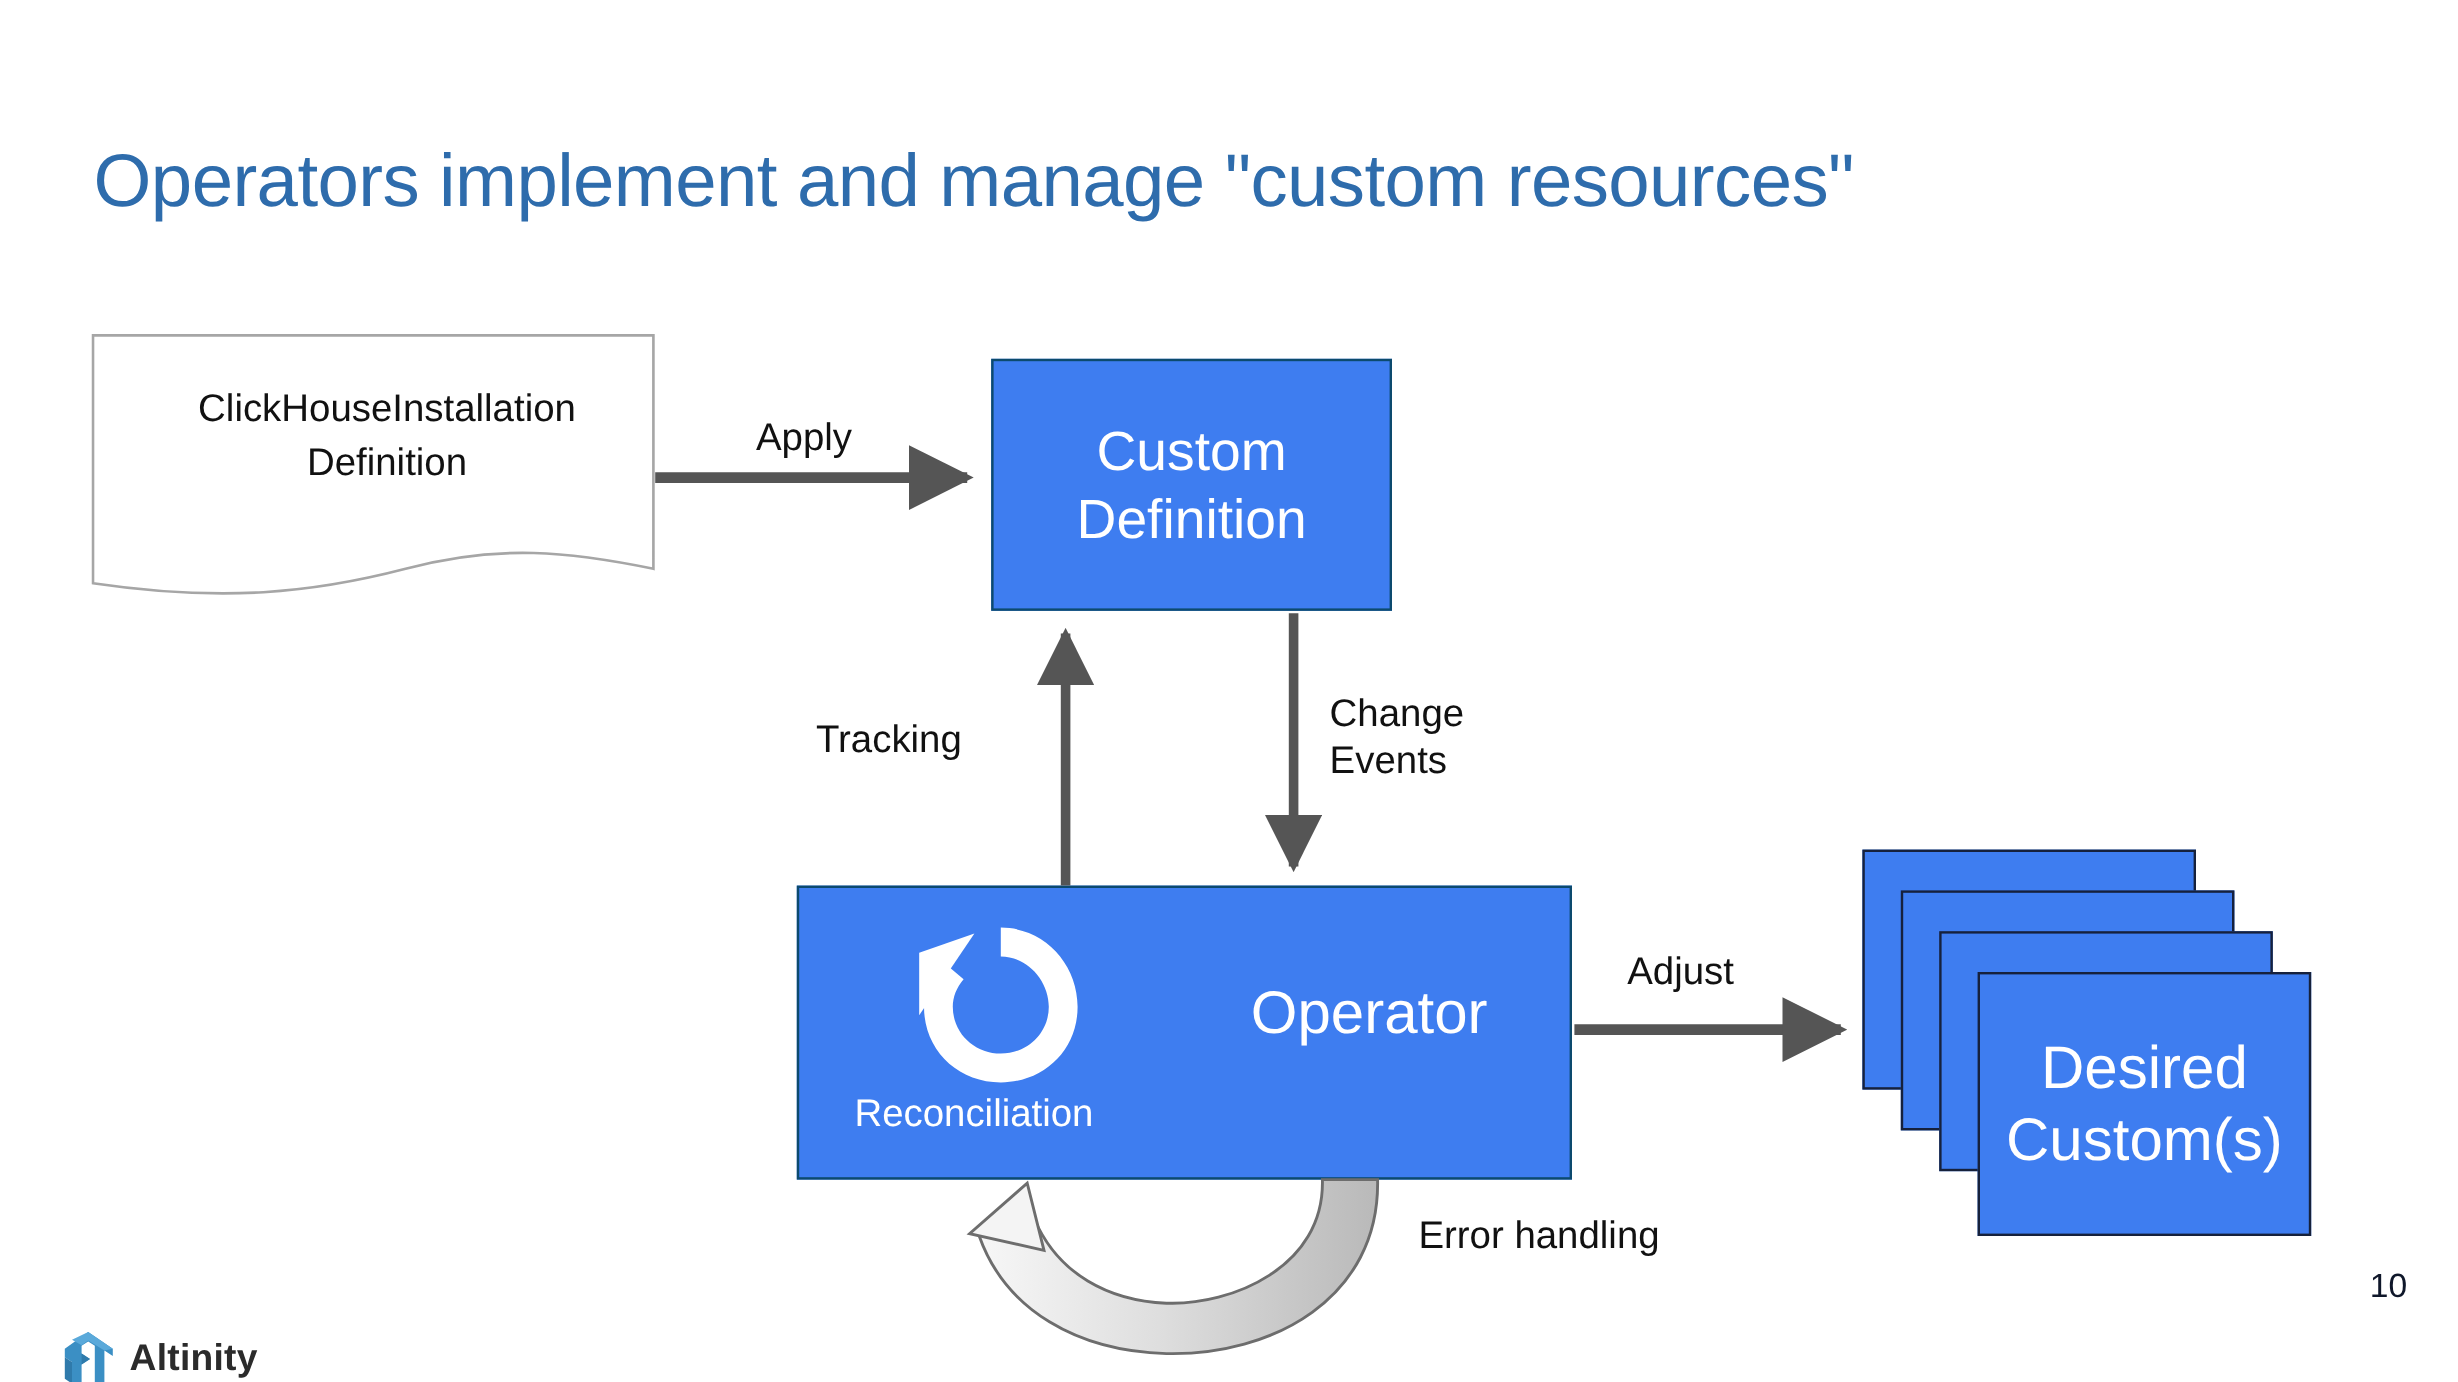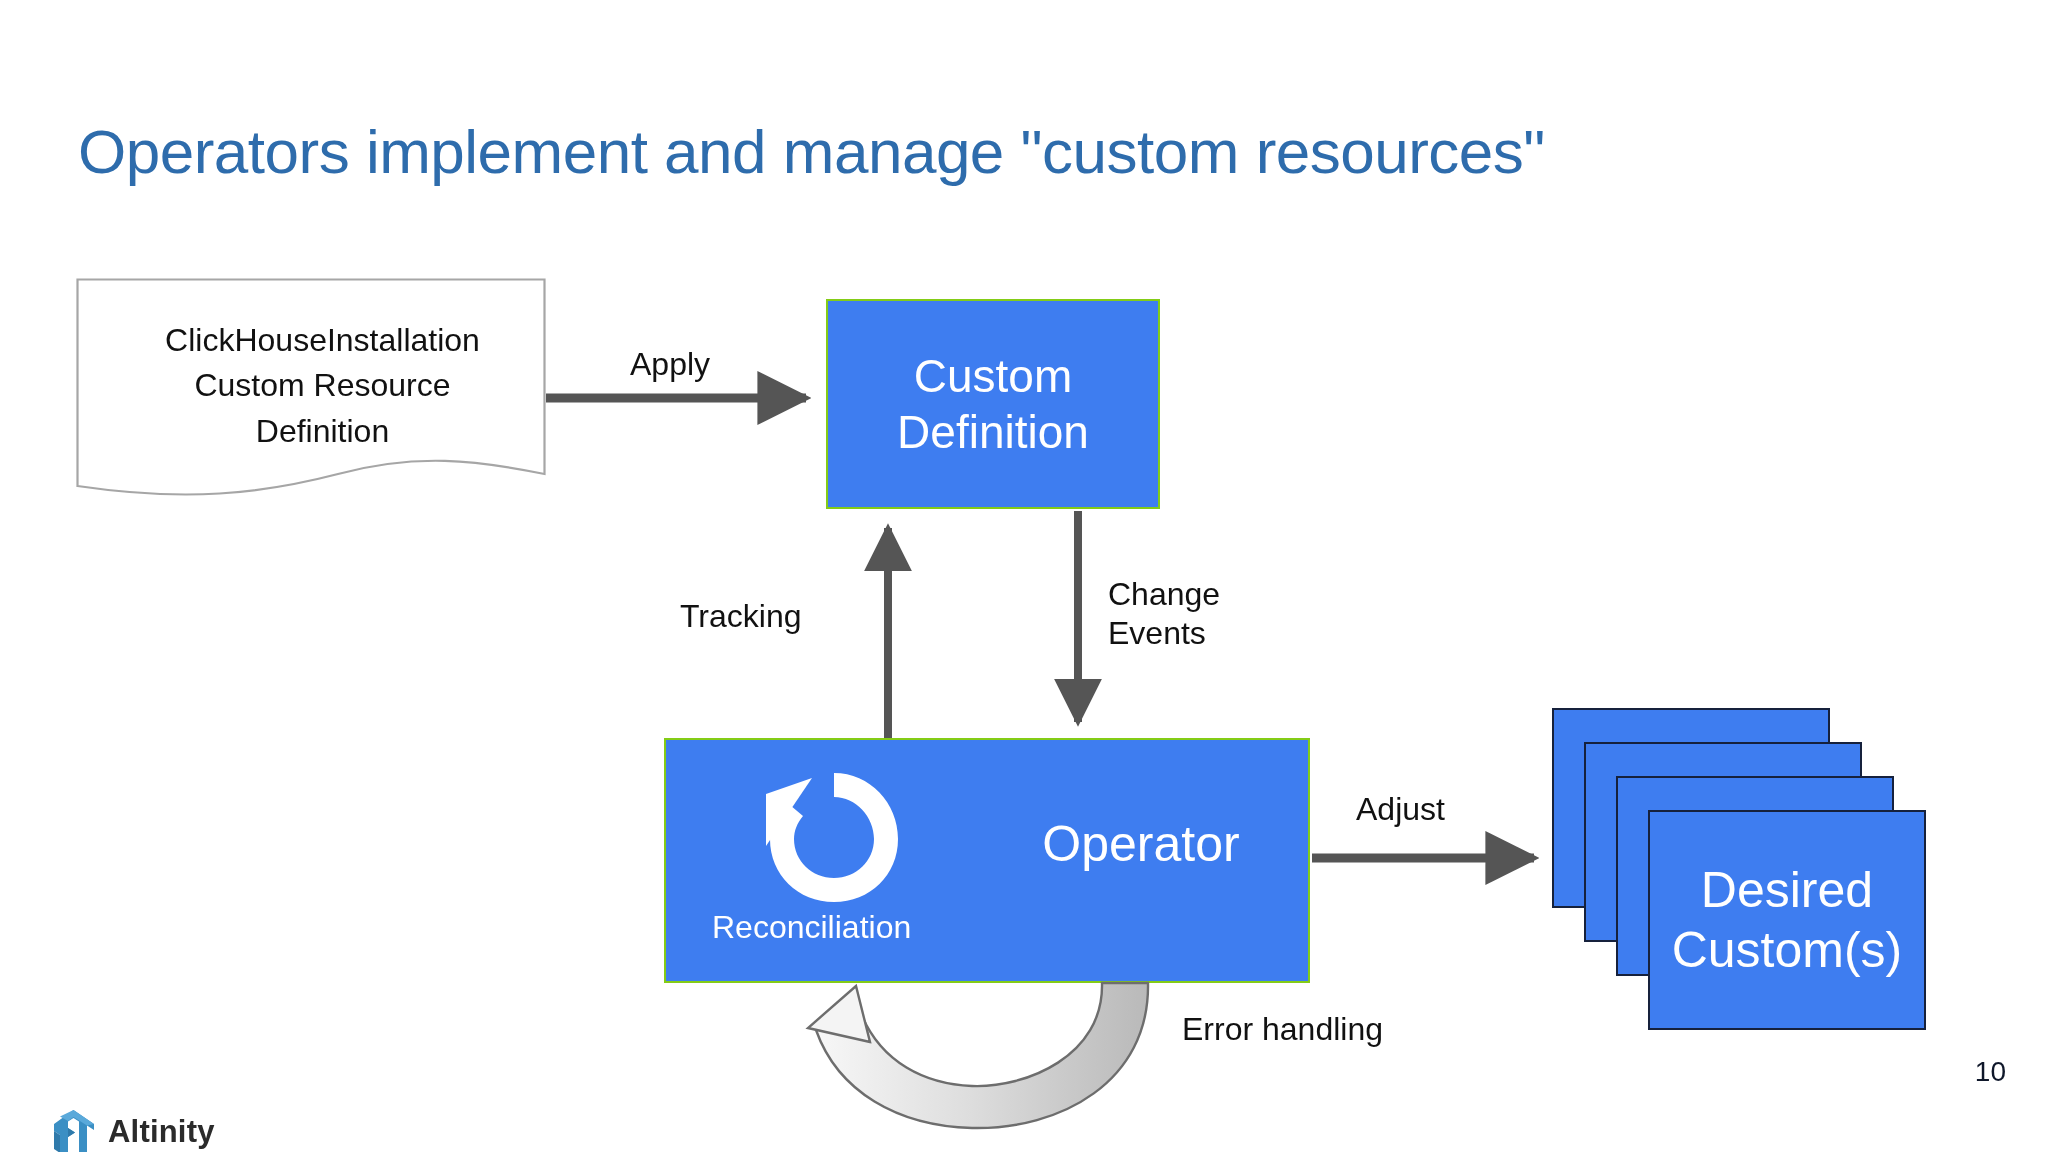--- a/index.html
+++ b/index.html
@@ -53,21 +53,21 @@
     font-size: 32px;
     color: #111111;
     line-height: 1.42;
   }
   .doc-text .ln { display: block; padding-left: 23px; }
 
   
   .blue-box {
     position: absolute;
     background: #3E7DF0;
-    border: 2px solid #84cc16;
+    border: 2px solid #0c4a6e;
     box-sizing: border-box;
     color: #ffffff;
     display: flex;
     align-items: center;
     justify-content: center;
     text-align: center;
     line-height: 1.22;
   }
 
   #crd-box {
@@ -197,21 +197,20 @@
 <div id="slide">
 
   <div class="slide-title">Operators implement and manage "custom resources"</div>
 
   <div class="doc-shape">
     <svg viewBox="0 0 470 245" preserveAspectRatio="none" aria-hidden="true">
       <path d="M1.5,1.5 H468.5 V196 C400,182 340,175 262,196 C185,216 110,224 1.5,208 Z" fill="#ffffff" stroke="#a6a6a6" stroke-width="2.2"></path>
     </svg>
     <div class="doc-text">
       <span class="ln">ClickHouseInstallation</span>
-      <span class="ln">Custom Resource</span>
       <span class="ln">Definition</span>
     </div>
   </div>
 
   <div class="blue-box" id="crd-box">
     <div>
       <span class="lbl">Custom</span>
       <span class="lbl">Definition</span>
     </div>
   </div>

